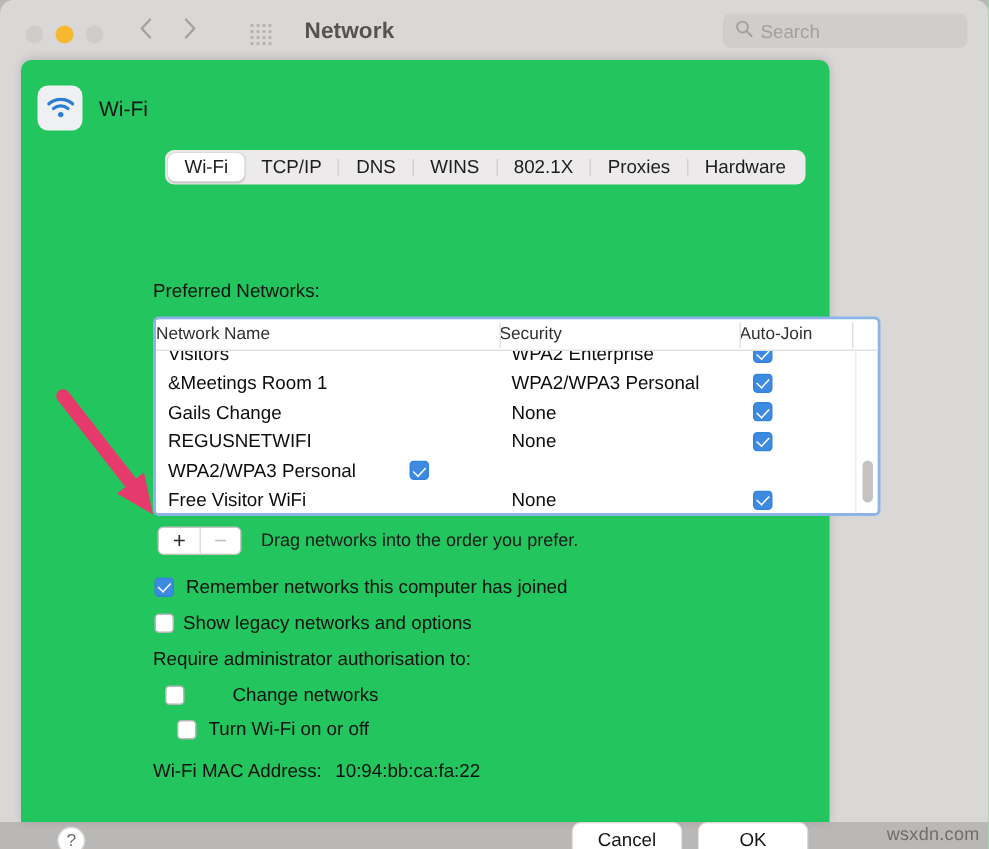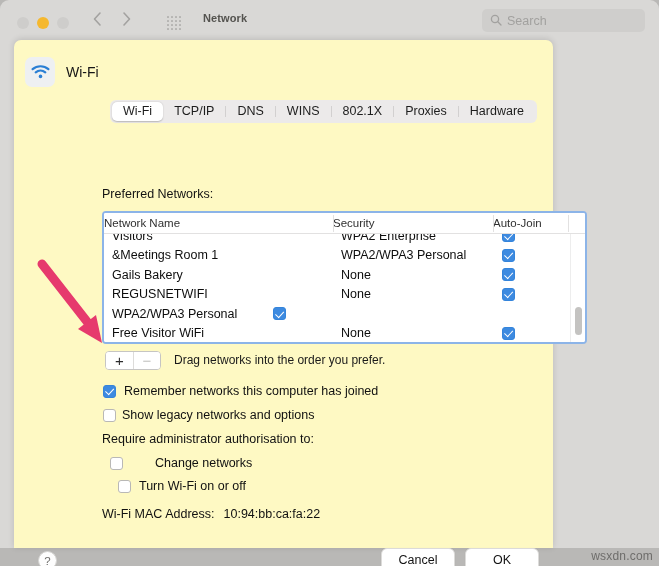--- a/index.html
+++ b/index.html
@@ -69,21 +69,21 @@
   .grid-btn i {
     width: 2px; height: 2px;
     background: #b5b4b2;
     border-radius: 0.5px;
     display: block;
   }
 
   #window-title {
     position: absolute;
     left: 203px; top: 12px;
-    font-size: 11px;
+    font-size: 15px;
     font-weight: 700;
     color: #54534f;
     letter-spacing: 0.1px;
   }
 
   #search-field {
     position: absolute;
     right: 14px; top: 9px;
     width: 163px; height: 23px;
     background: #cfcecc;
@@ -97,21 +97,21 @@
     font-size: 12.5px;
     color: #a2a19f;
   }
 
   
   #sheet {
     position: absolute;
     left: 14px; top: 40px;
     width: 539px;
     height: 508px;
-    background: #fef9c3;
+    background: #22c55e;
     border-radius: 7px 7px 0 0;
     box-shadow: 0 -1px 6px rgba(0,0,0,0.14);
   }
 
   #wifi-header {
     position: absolute;
     left: 11px; top: 17px;
     display: flex;
     align-items: center;
     gap: 11px;
@@ -508,21 +508,21 @@
 
             <div class="row">
               <div class="cell col-name">&amp;Meetings Room 1</div>
               <div class="cell col-sec">WPA2/WPA3 Personal</div>
               <div class="cell join col-join">
                 <span class="cb checked"></span>
               </div>
             </div>
 
             <div class="row">
-              <div class="cell col-name">Gails Bakery</div>
+              <div class="cell col-name">Gails Change</div>
               <div class="cell col-sec">None</div>
               <div class="cell join col-join">
                 <span class="cb checked"></span>
               </div>
             </div>
 
             <div class="row">
               <div class="cell col-name">REGUSNETWIFI</div>
               <div class="cell col-sec">None</div>
               <div class="cell join col-join">

